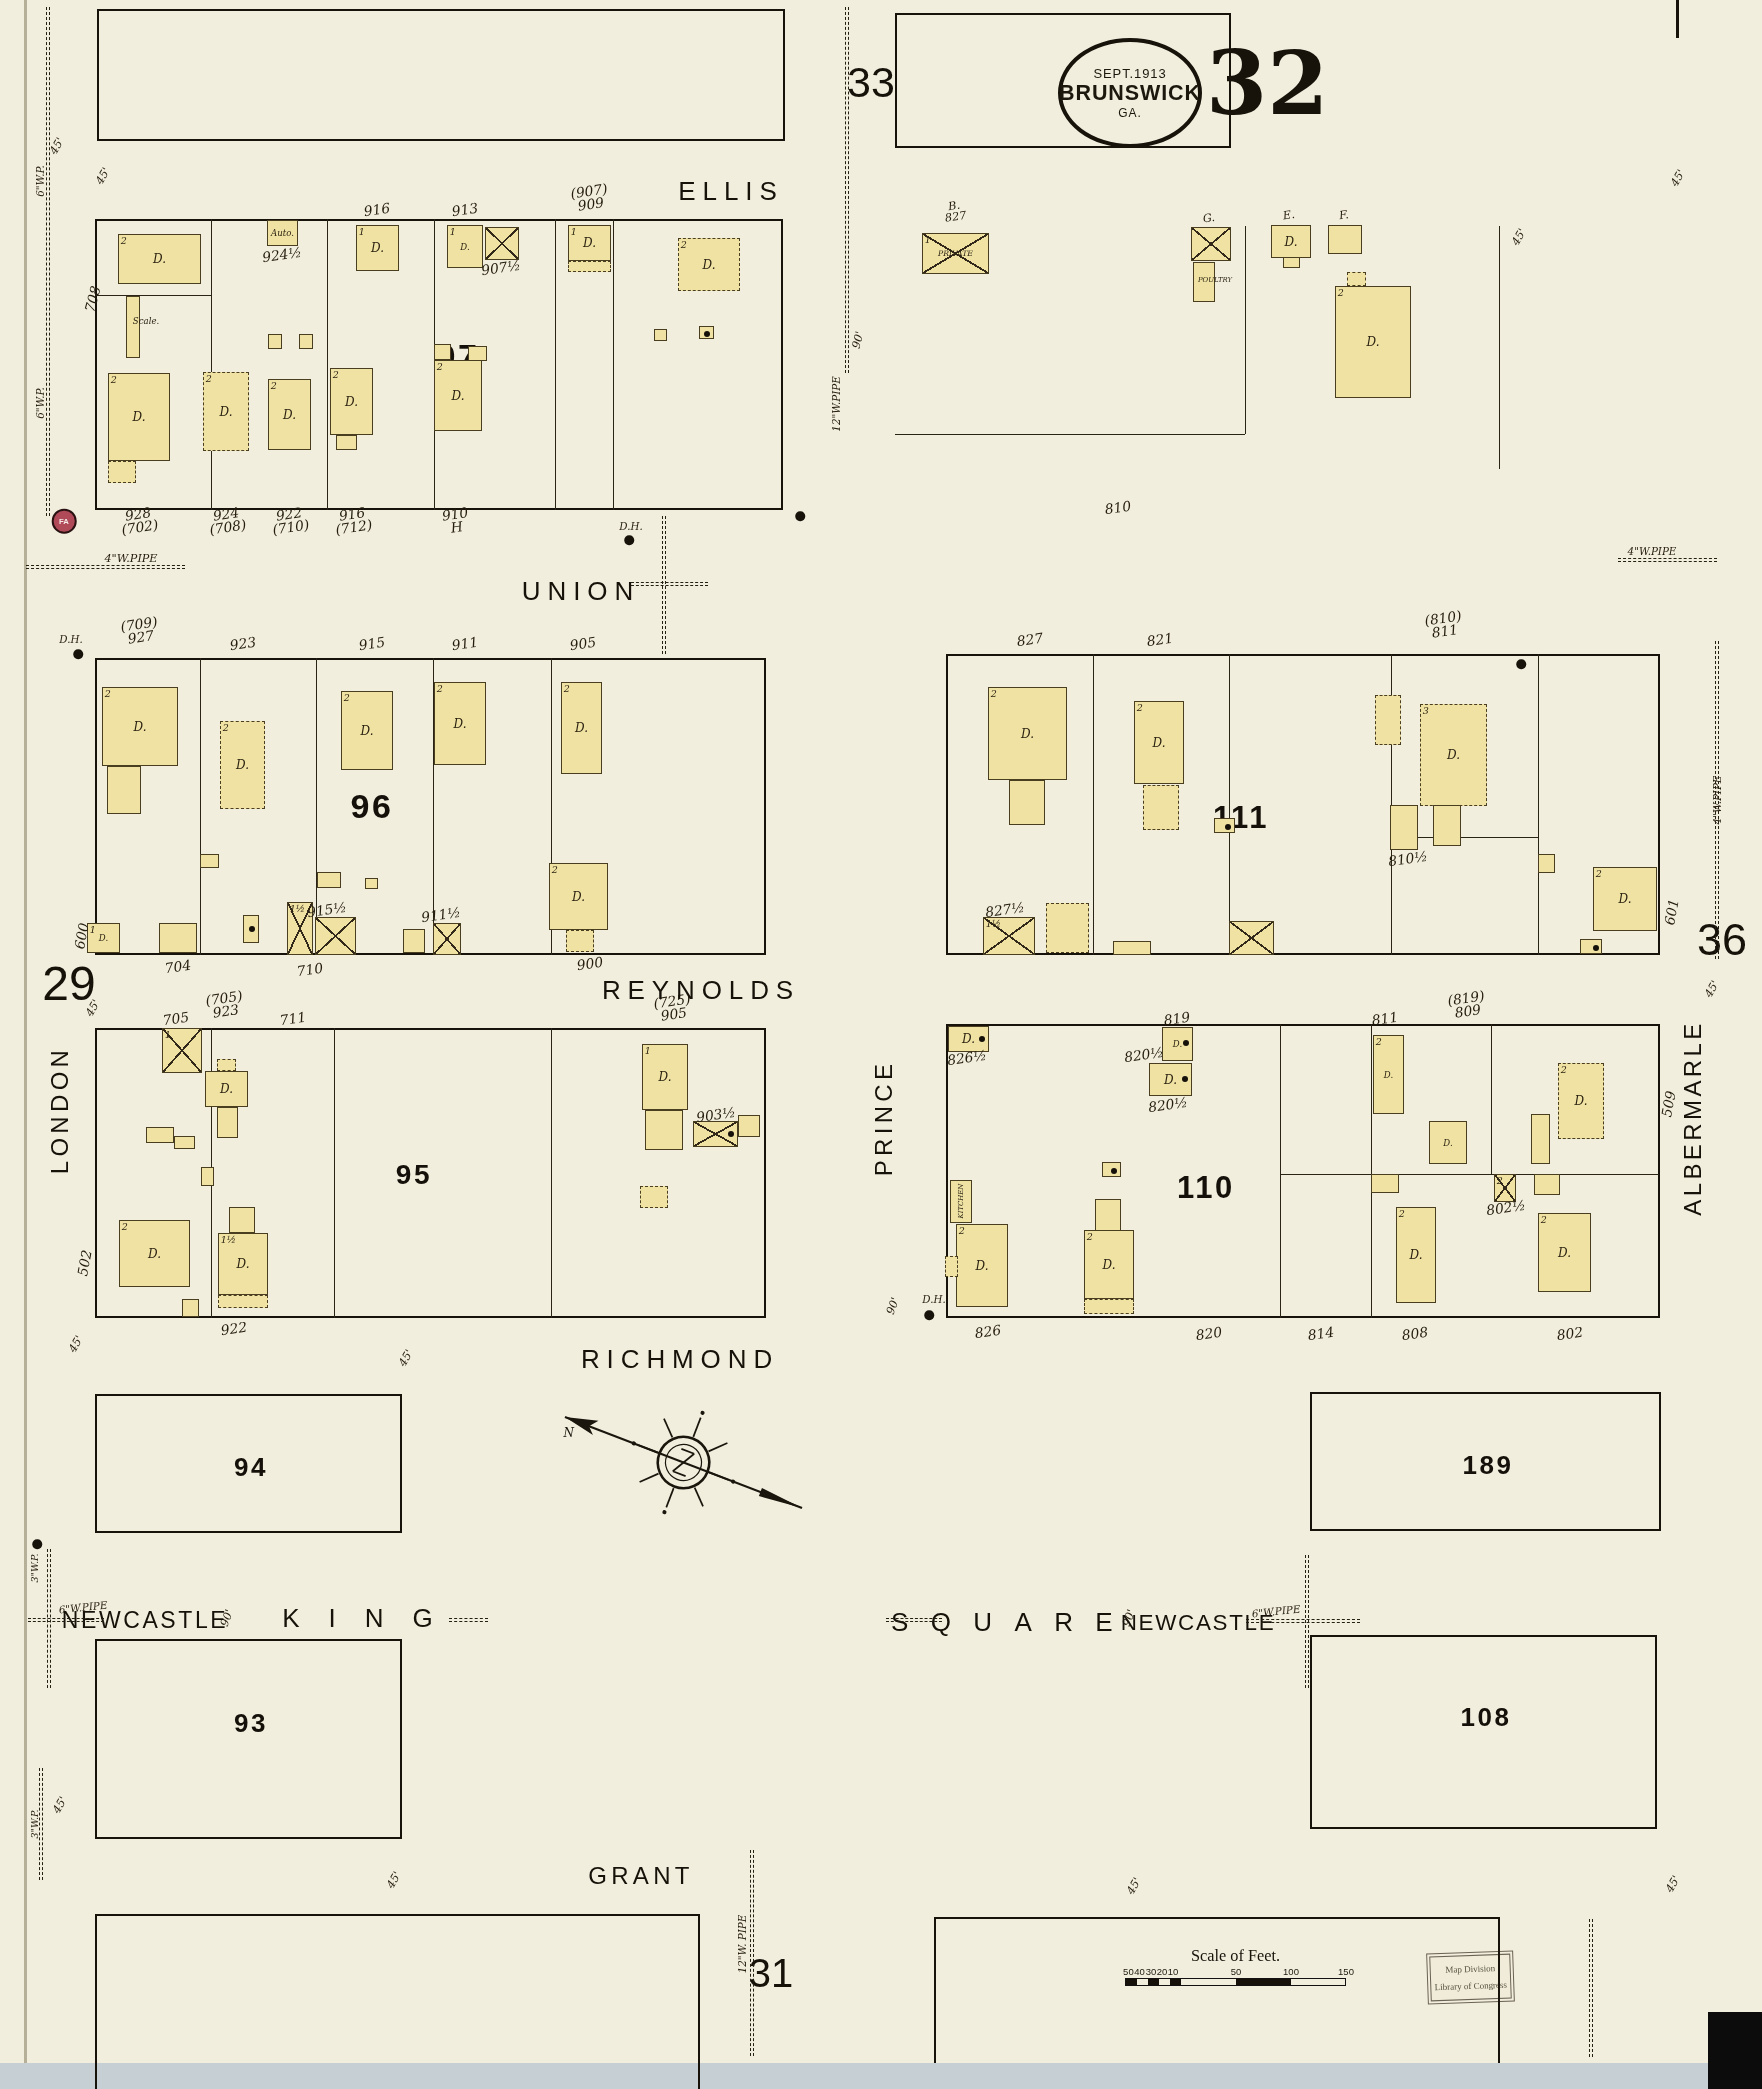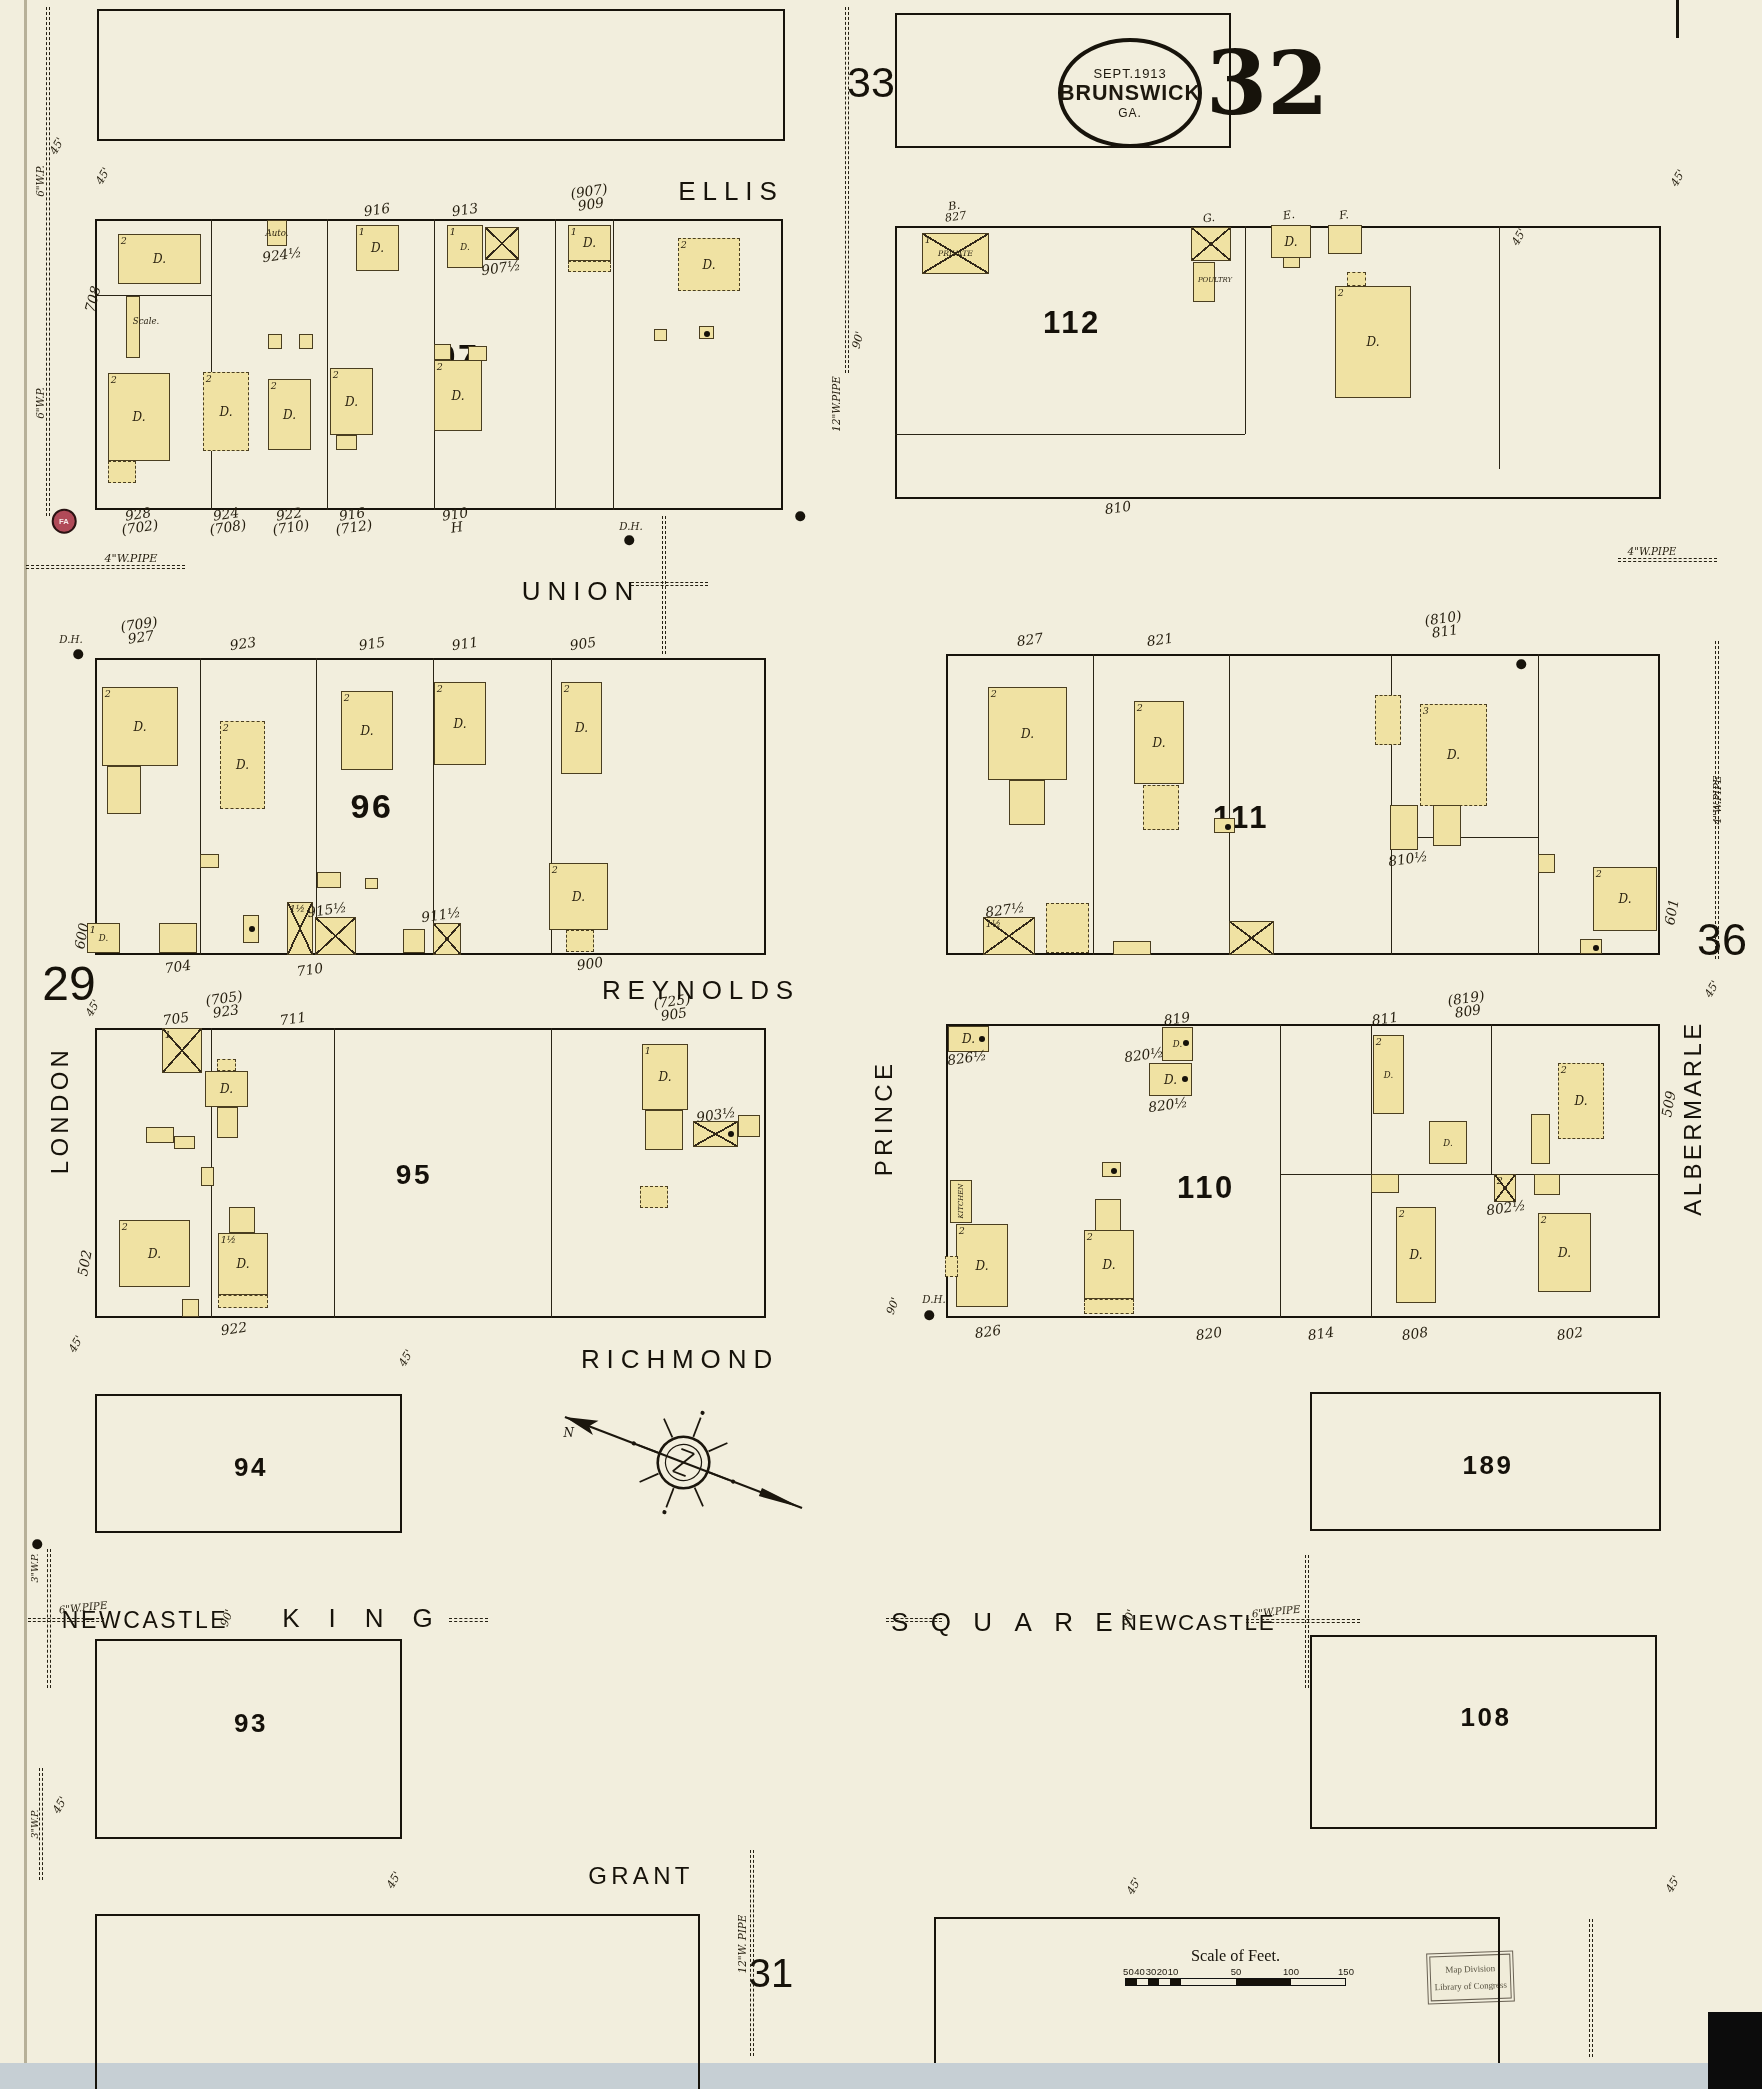--- a/index.html
+++ b/index.html
@@ -132,23 +132,20 @@
     <span>Map Division</span>
     <span>Library of Congress</span>
   </div>
 
   <div id="fa" style="left: 64px; top: 521px;">FA</div>
 <div class="block" style="left: 97px; top: 8.6px; width: 688px; height: 132px;"></div>
     <div class="block" style="left: 895px; top: 13px; width: 336px; height: 135px;"></div>
     <div class="block" style="left: 95px; top: 219px; width: 688px; height: 291px;">
       <div class="blocknum" style="left: 361px; top: 135px; font-size: 34px;">97</div>
     </div>
-    <div class="block" style="left: 895px; top: 226px; width: 766px; height: 273px;">
-      <div class="blocknum" style="left: 175px; top: 95px; font-size: 31px;">112</div>
-    </div>
     <div class="block" style="left: 95px; top: 658px; width: 671px; height: 297px;">
       <div class="blocknum" style="left: 275px; top: 146px; font-size: 34px;">96</div>
     </div>
     <div class="block" style="left: 946px; top: 654px; width: 714px; height: 301px;">
       <div class="blocknum" style="left: 293px; top: 162px; font-size: 31px;">111</div>
     </div>
     <div class="block" style="left: 95px; top: 1028px; width: 671px; height: 290px;">
       <div class="blocknum" style="left: 317px; top: 145px; font-size: 28px;">95</div>
     </div>
     <div class="block" style="left: 946px; top: 1024px; width: 714px; height: 294px;">
@@ -191,21 +188,21 @@
     <div class="lot" style="left: 1491px; top: 1024px; width: 1.4px; height: 151px;"></div>
     <div class="lot" style="left: 95px; top: 295px; width: 116px; height: 1.4px;"></div>
     <div class="lot" style="left: 895px; top: 434px; width: 350px; height: 1.4px;"></div>
     <div class="lot" style="left: 1391px; top: 837px; width: 147px; height: 1.4px;"></div>
     <div class="lot" style="left: 1280px; top: 1174px; width: 379px; height: 1.4px;"></div>
     <div class="bld" style="left: 118px; top: 234px; width: 83px; height: 50px;">
       <span class="lb" style="font-size: 12px;">D.</span>
       <span class="n">2</span>
     </div>
     <div class="bld" style="left: 126px; top: 296px; width: 13.8px; height: 62px;"></div>
-    <div class="bld" style="left: 267px; top: 220px; width: 20px; height: 26px;">
+    <div class="bld" style="left: 267px; top: 220px; width: 31px; height: 26px;">
       <span class="lb" style="font-size: 8.6px;">Auto.</span>
     </div>
     <div class="bld" style="left: 268px; top: 334px; width: 13.8px; height: 14.6px;"></div>
     <div class="bld" style="left: 299px; top: 334px; width: 13.8px; height: 14.6px;"></div>
     <div class="bld" style="left: 356px; top: 225px; width: 43px; height: 46px;">
       <span class="lb" style="font-size: 12px;">D.</span>
       <span class="n">1</span>
     </div>
     <div class="bld" style="left: 447px; top: 225px; width: 36px; height: 43px;">
       <span class="lb" style="font-size: 8.6px;">D.</span>

